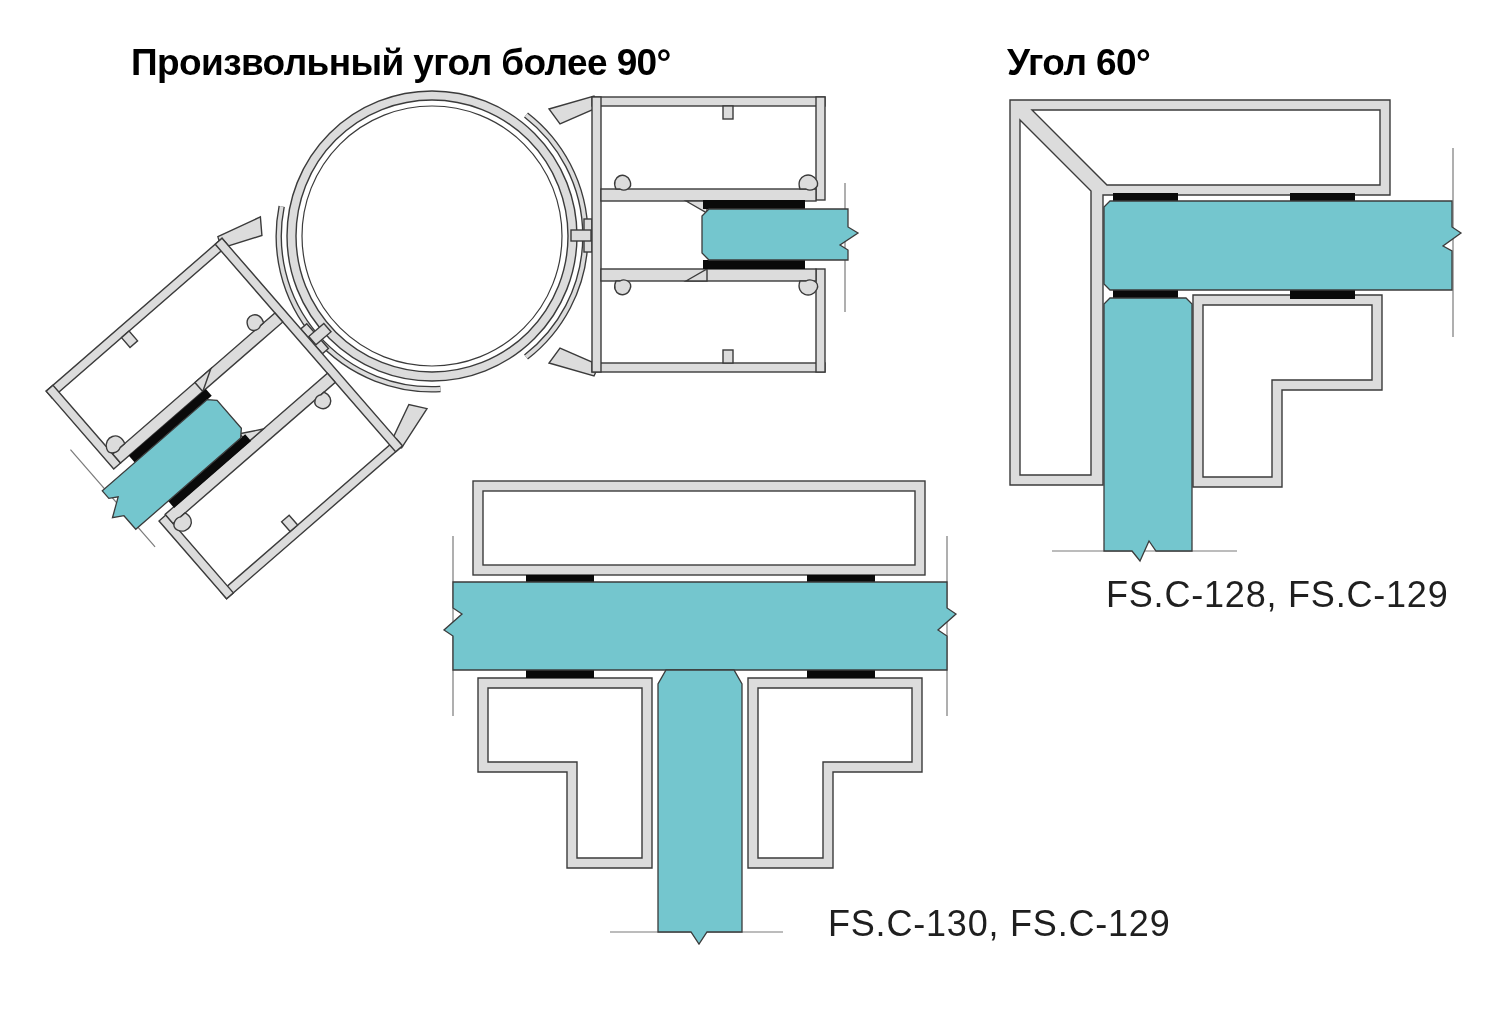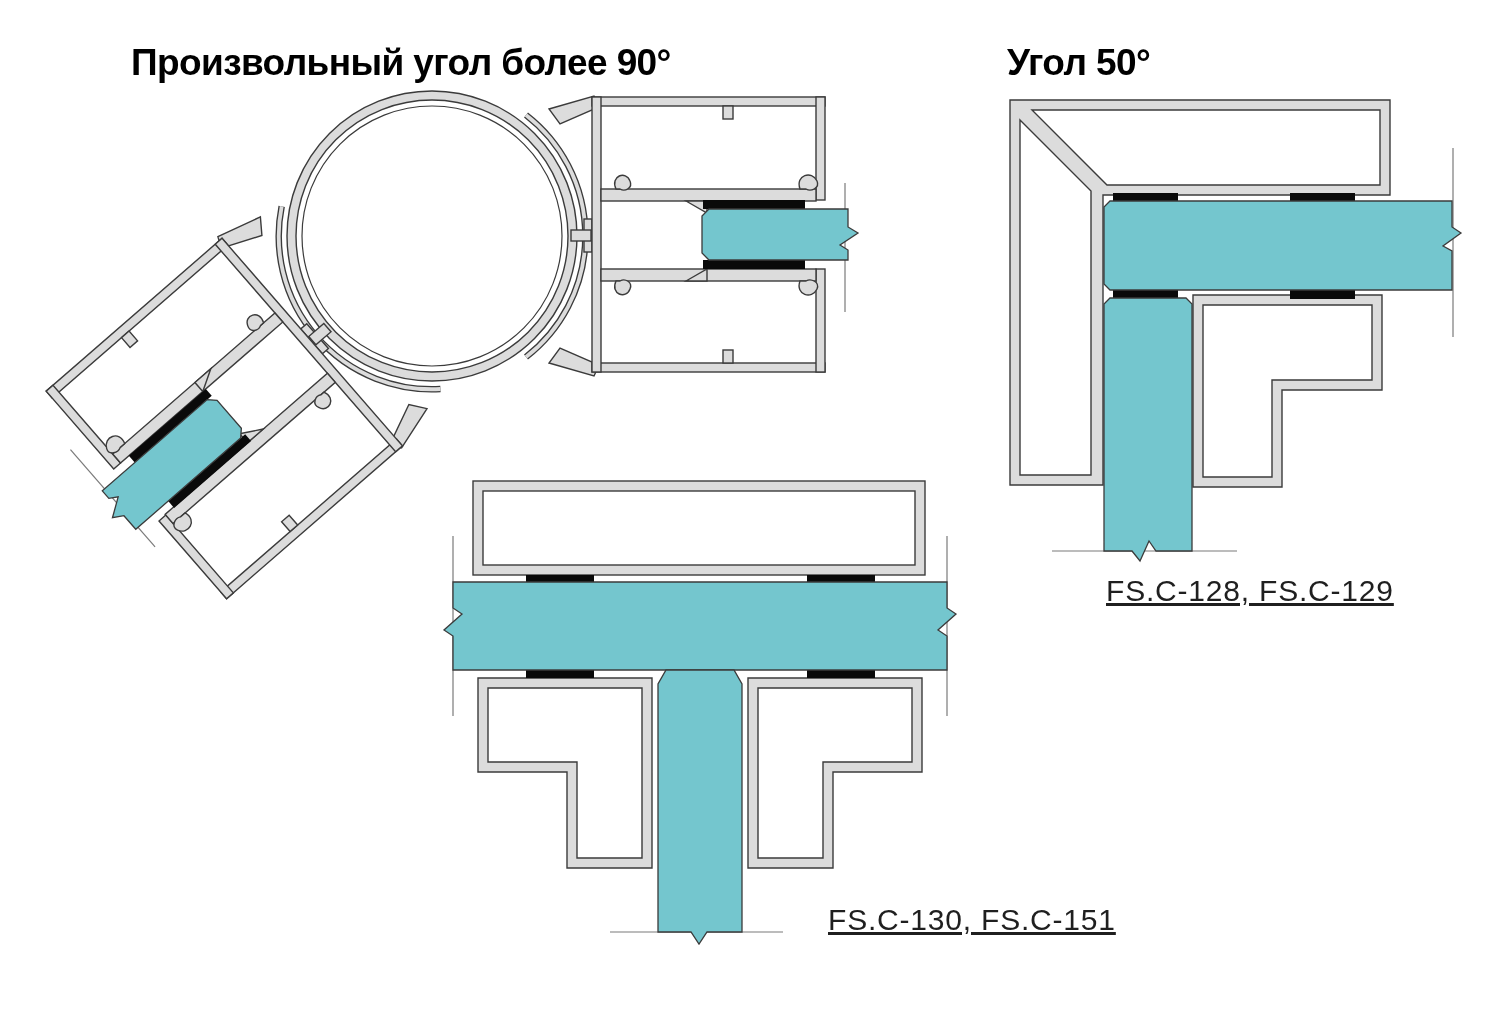--- a/index.html
+++ b/index.html
@@ -12,22 +12,22 @@
     margin:0 auto;
   }
   .canvas svg{position:absolute;left:0;top:0;}
   .diagram-title{
     position:absolute;
     font-size:37px;font-weight:bold;letter-spacing:-0.6px;
     color:var(--title_text,#000);white-space:nowrap;
   }
   .code-label{
     position:absolute;
-    font-size:30px;font-weight:normal;letter-spacing:0.8px;
-    color:var(--label_text,#1f1f1f);white-space:nowrap;text-decoration:underline;
+    font-size:36px;font-weight:normal;letter-spacing:0.8px;
+    color:var(--label_text,#1f1f1f);white-space:nowrap;
   }
   .profile{fill:var(--profile_fill,#dcdcdc);stroke:var(--outline,#3b3b3b);stroke-width:1.4;}
   .hollow{fill:#ffffff;stroke:var(--outline,#3b3b3b);stroke-width:1.4;}
   .glass{fill:var(--glass,#74c6ce);stroke:var(--outline,#3b3b3b);stroke-width:1.3;}
   .gasket{fill:var(--gasket,#0a0a0a);stroke:none;}
   .ext{stroke:var(--extension_line,#7a7a7a);stroke-width:1.2;fill:none;}
   .arc-dark{stroke:var(--outline,#3b3b3b);stroke-width:6.5;fill:none;}
   .arc-light{stroke:var(--profile_fill,#dcdcdc);stroke-width:3.8;fill:none;}
 </style>
 </head>
@@ -106,20 +106,20 @@
     <rect class="gasket" x="526" y="670" width="68" height="8"></rect>
     <rect class="gasket" x="667" y="670" width="66" height="8"></rect>
     <rect class="gasket" x="807" y="670" width="68" height="8"></rect>
     <path class="glass" d="M453,582 H947 V608 L956,614 L938,630 L947,636 V670 H453 V636 L444,630 L462,614 L453,608 Z"></path>
     <path class="glass" d="M666,670 H734 L742,684 V932 H707 L699,944 L691,932 H658 V684 Z"></path>
   </g>
 </svg>
 
 <div class="diagram-title" style="left:131px;top:42px;">Произвольный угол более 90°</div>
 
-<div class="diagram-title" style="left:1007px;top:42px;">Угол 50°</div>
+<div class="diagram-title" style="left:1007px;top:42px;">Угол 60°</div>
 
 
 <div class="code-label" style="left:1106px;top:574px;">FS.C-128, FS.C-129</div>
 
-<div class="code-label" style="left:828px;top:903px;">FS.C-130, FS.C-151</div>
+<div class="code-label" style="left:828px;top:903px;">FS.C-130, FS.C-129</div>
 
 </div>
 
 </body></html>

